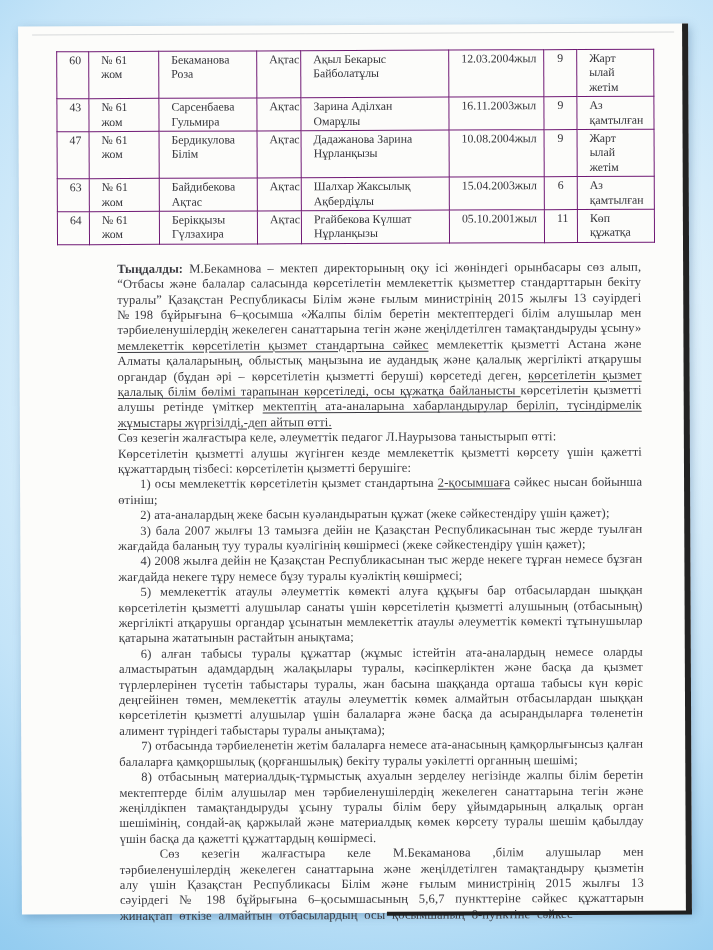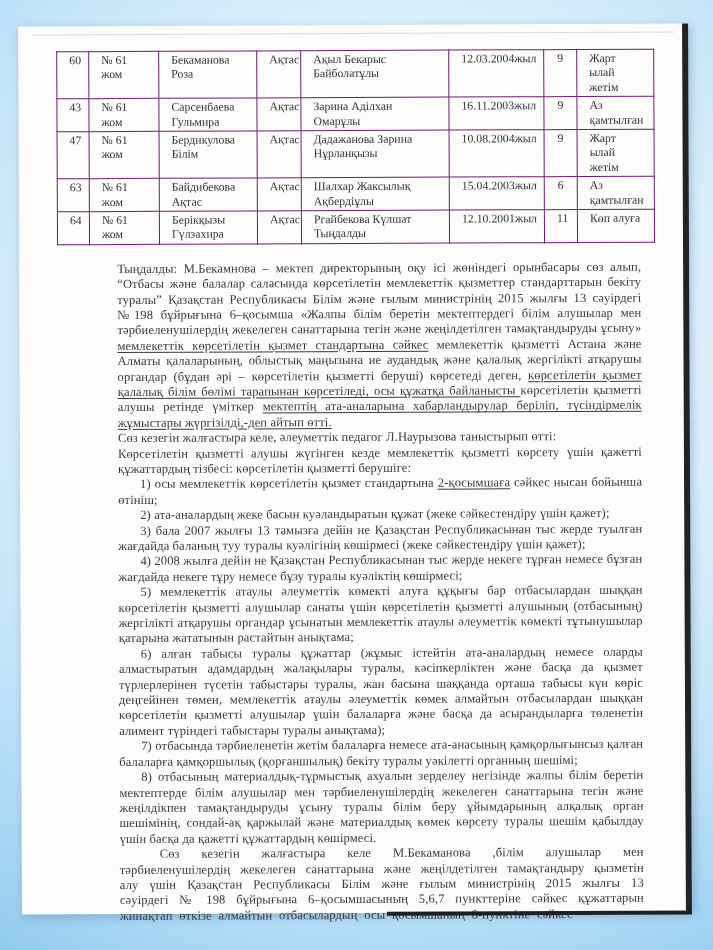--- a/index.html
+++ b/index.html
@@ -24,21 +24,21 @@
   }
   table.students td{border:1px solid #701a75;padding:1px 12px 2px;vertical-align:top;overflow:hidden;}
   .c-center{text-align:center;}
   .textblock{
     margin:17px 42px 0 98px;font-size:12.6px;line-height:15.4px;
     color:#3a3a40;text-align:justify;letter-spacing:.1px;
   }
   .textblock p{margin:0;}
   .textblock p.indent{text-indent:22px;}
   .textblock p.wide{text-indent:40px;word-spacing:3.5px;}
-  .b{font-weight:normal;}
+  .b{font-weight:bold;}
   .u{text-decoration:underline;text-underline-offset:2px;}
 </style>
 </head>
 <body>
 
 <div class="page">
   <div class="topline"></div>
 
   <table class="students">
     <colgroup>
@@ -91,24 +91,24 @@
         <td>Шалхар Жаксылық Ақбердіұлы</td>
         <td>15.04.2003жыл</td>
         <td class="c-center">6</td>
         <td>Аз қамтылған</td>
       </tr>
         <tr>
         <td class="c-center">64</td>
         <td>№ 61 жом</td>
         <td>Берікқызы Гүлзахира</td>
         <td>Ақтас</td>
-        <td>Ргайбекова Күлшат Тыңдалды</td>
-        <td>12.10.2001жыл</td>
+        <td>Ргайбекова Күлшат Нұрланқызы</td>
+        <td>05.10.2001жыл</td>
         <td class="c-center">11</td>
-        <td>Көп алуға</td>
+        <td>Көп құжатқа</td>
       </tr>
       </tbody>
   </table>
 
   <div class="textblock">
 
   <p><span class="runs"><span class="b">Тыңдалды:</span><span> М.Бекамнова – мектеп директорының оқу ісі жөніндегі орынбасары сөз алып, “Отбасы және балалар саласында көрсетілетін мемлекеттік қызметтер стандарттарын бекіту туралы” Қазақстан Республикасы Білім және ғылым министрінің 2015 жылғы 13 сәуірдегі №198 бұйрығына 6–қосымша «Жалпы білім беретін мектептердегі білім алушылар мен тәрбиеленушілердің жекелеген санаттарына тегін және жеңілдетілген тамақтандыруды ұсыну» </span><span class="u">мемлекеттік көрсетілетін қызмет стандартына сәйкес</span><span> мемлекеттік қызметті Астана және Алматы қалаларының, облыстық маңызына ие аудандық және қалалық жергілікті атқарушы органдар (бұдан әрі – көрсетілетін қызметті беруші) көрсетеді деген, </span><span class="u">көрсетілетін қызмет қалалық білім бөлімі тарапынан көрсетіледі, осы құжатқа байланысты </span><span>көрсетілетін қызметті алушы ретінде үміткер </span><span class="u">мектептің ата-аналарына хабарландырулар беріліп, түсіндірмелік жұмыстары жүргізілді,-деп айтып өтті.</span></span></p>
       <p><span class="runs"><span>Сөз кезегін жалғастыра келе, әлеуметтік педагог Л.Наурызова таныстырып өтті:</span></span></p>
       <p><span class="runs"><span>Көрсетілетін қызметті алушы жүгінген кезде мемлекеттік қызметті көрсету үшін қажетті құжаттардың тізбесі: көрсетілетін қызметті берушіге:</span></span></p>
       <p class="indent"><span class="runs"><span>1) осы мемлекеттік көрсетілетін қызмет стандартына </span><span class="u">2-қосымшаға</span><span> сәйкес нысан бойынша өтініш;</span></span></p>

